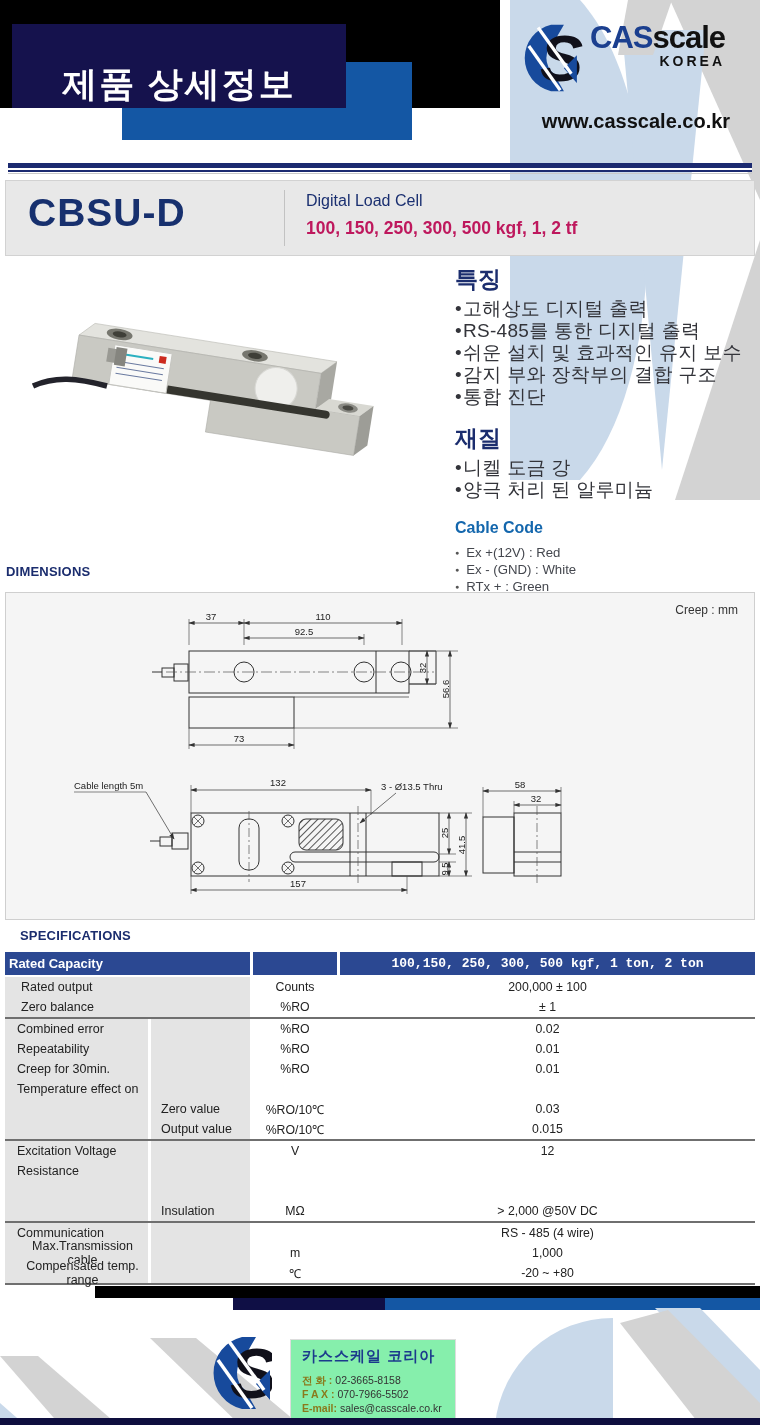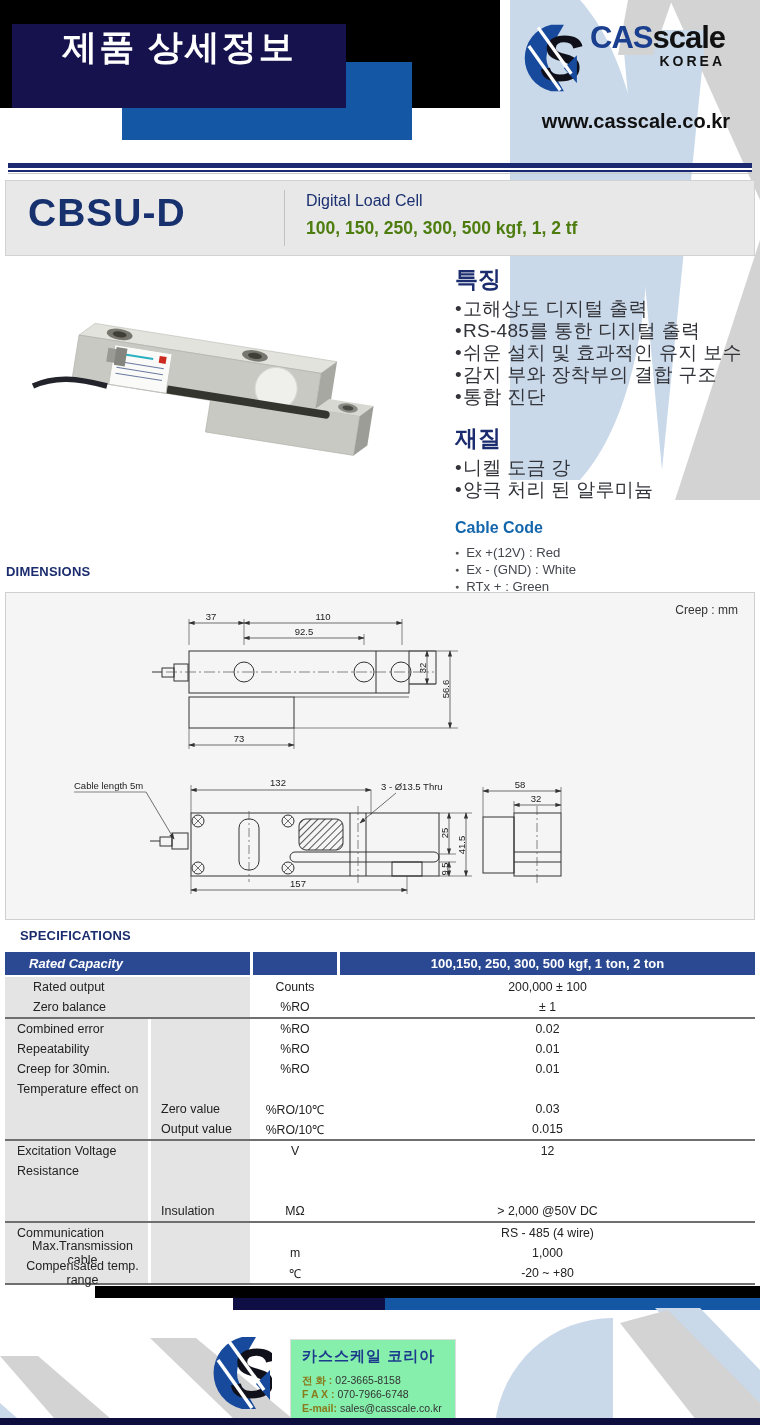--- a/index.html
+++ b/index.html
@@ -5,40 +5,40 @@
   html,body{margin:0;padding:0;background:#fff;}
   #page{position:relative;width:760px;height:1425px;background:#fff;overflow:hidden;
         font-family:"Liberation Sans",sans-serif;}
   .abs{position:absolute;}
 
   
   #black-bar{left:0;top:0;width:500px;height:108px;background:#000;}
   #blue-a{left:345px;top:62px;width:67px;height:78px;background:#1457a4;}
   #blue-b{left:122px;top:108px;width:224px;height:32px;background:#1457a4;}
   #navy-box{left:12px;top:24px;width:334px;height:84px;background:#15124d;
-            display:flex;align-items:flex-start;justify-content:center;}
+            display:flex;align-items:flex-end;justify-content:center;}
   #navy-box span{color:#fff;font-size:35px;font-weight:bold;letter-spacing:2px;}
   #logo-top{left:516px;top:22px;width:240px;display:flex;align-items:flex-start;}
   #logo-top .ltxt{margin-left:4px;line-height:1;}
   .cas-word{font-size:31px;font-weight:bold;letter-spacing:-1px;}
   .cas-word .c1{color:#1b3f8f;} .cas-word .c2{color:#111;}
   .korea-word{font-size:14px;font-weight:bold;letter-spacing:3px;color:#111;text-align:right;margin-top:1px;}
   #site-top{left:516px;top:110px;width:240px;text-align:center;font-size:20px;font-weight:bold;color:#111;}
   #rule{left:8px;top:163px;width:744px;}
   #rule .r1{height:5px;background:#1b2a70;}
   #rule .r2{height:2px;background:#fff;}
   #rule .r3{height:2px;background:#1b2a70;}
   #rule .r4{height:1px;background:#c9c9c9;margin-top:1px;}
 
   
   #title-band{left:5px;top:180px;width:748px;height:74px;background:#e8e8e8;border:1px solid #d2d2d2;}
   #model{position:absolute;left:22px;top:10px;font-size:39px;font-weight:bold;color:#17306e;letter-spacing:1px;}
   #tdiv{position:absolute;left:278px;top:9px;width:1px;height:56px;background:#c2c2c2;}
   #ttype{position:absolute;left:300px;top:11px;font-size:16px;color:#1a2f70;}
-  #tcap{position:absolute;left:300px;top:37px;font-size:17.5px;font-weight:bold;color:#4d7c0f;}
+  #tcap{position:absolute;left:300px;top:37px;font-size:17.5px;font-weight:bold;color:#be185d;}
 
   
   #info-col{left:455px;top:264px;width:300px;}
   .sec-h{font-size:23px;font-weight:bold;color:#1b2d6e;margin:0 0 3px 0;}
   .feat-item{font-size:19px;color:#33343a;line-height:22px;letter-spacing:0.3px;}
   .feat-item::before{content:"•";margin-right:1px;}
   .mt{margin-top:15px;}
   #cable-h{font-size:16px;font-weight:bold;color:#1467ad;margin:18px 0 7px 0;}
   .cc-item{font-size:13.2px;color:#44474e;line-height:17px;}
   .cc-item::before{content:"●";font-size:7px;color:#555;margin-right:7px;vertical-align:2px;}
@@ -48,31 +48,31 @@
 
   
   #dim-panel{left:5px;top:592px;width:748px;height:326px;background:#f5f5f5;border:1px solid #cfcfcf;}
   #unit-mm{position:absolute;right:16px;top:10px;font-size:12px;color:#333;}
 
   
   #spec-table{left:5px;top:952px;width:750px;}
   .spec-head{display:grid;grid-template-columns:245px 84px 1fr;column-gap:3px;margin-bottom:2px;}
   .spec-head>div{background:#2b4892;height:23px;display:flex;align-items:center;color:#fff;
                  font-size:13px;font-weight:bold;}
-  .spec-head .hl{padding-left:24px;font-style:italic;}
-  .spec-head .hv{justify-content:center;}
+  .spec-head .hl{padding-left:4px;}
+  .spec-head .hv{justify-content:center;font-family:Liberation Mono, monospace;}
   .spec-group{display:grid;grid-template-columns:143px 99px 84px 1fr;column-gap:3px;}
   .spec-group + .spec-group{border-top:2px solid #6f6f6f;text-align:center;}
   #spec-table .spec-group:last-child{border-bottom:2px solid #6f6f6f;}
   .sr{display:contents;}
   .cl,.cs,.cl2{background:#e4e4e4;height:20px;display:flex;align-items:center;
                font-size:12.5px;color:#222;}
   .cl{padding-left:12px;}
   .cs{padding-left:10px;}
-  .cl2{grid-column:1 / span 2;padding-left:28px;}
+  .cl2{grid-column:1 / span 2;padding-left:16px;}
   .cu,.cv{height:20px;display:flex;align-items:center;justify-content:center;
           font-size:12.3px;color:#222;background:#fff;}
 
   
   #fbar-black{left:95px;top:1286px;width:665px;height:12px;background:#000;}
   #fbar-navy{left:233px;top:1298px;width:152px;height:12px;background:#0f0f45;}
   #fbar-blue{left:385px;top:1298px;width:375px;height:12px;background:#1457a4;}
   #f-info{left:290px;top:1331px;width:166px;height:88px;background:#86efac;border:1px solid #ddd;
           padding:7px 0 0 11px;box-sizing:border-box;margin-top:8px;}
   #f-company{font-size:15px;font-weight:bold;color:#1b3a8c;margin-bottom:7px;letter-spacing:1px;}
@@ -432,21 +432,21 @@
     <line x1="16" y1="6" x2="52" y2="56" stroke="#fff" stroke-width="3.5"></line>
     <line x1="6" y1="26" x2="40" y2="74" stroke="#fff" stroke-width="3.5"></line>
   </svg>
 
   <div class="abs" id="f-info">
     <div id="f-company">카스스케일 코리아</div>
     <div class="f-line">
       <span class="lab">전 화 :</span><span>02-3665-8158</span>
     </div>
     <div class="f-line">
-      <span class="lab">F A X :</span><span>070-7966-6748</span>
+      <span class="lab">F A X :</span><span>070-7966-5502</span>
     </div>
     <div class="f-line">
       <span class="lab">E-mail:</span><span>sales@casscale.co.kr</span>
     </div>
     <div class="f-line">
       <span class="lab">Website:</span><span>www.casscale.co.kr</span>
     </div>
   </div>
 
   <div class="abs" id="bottom-bar"></div>

